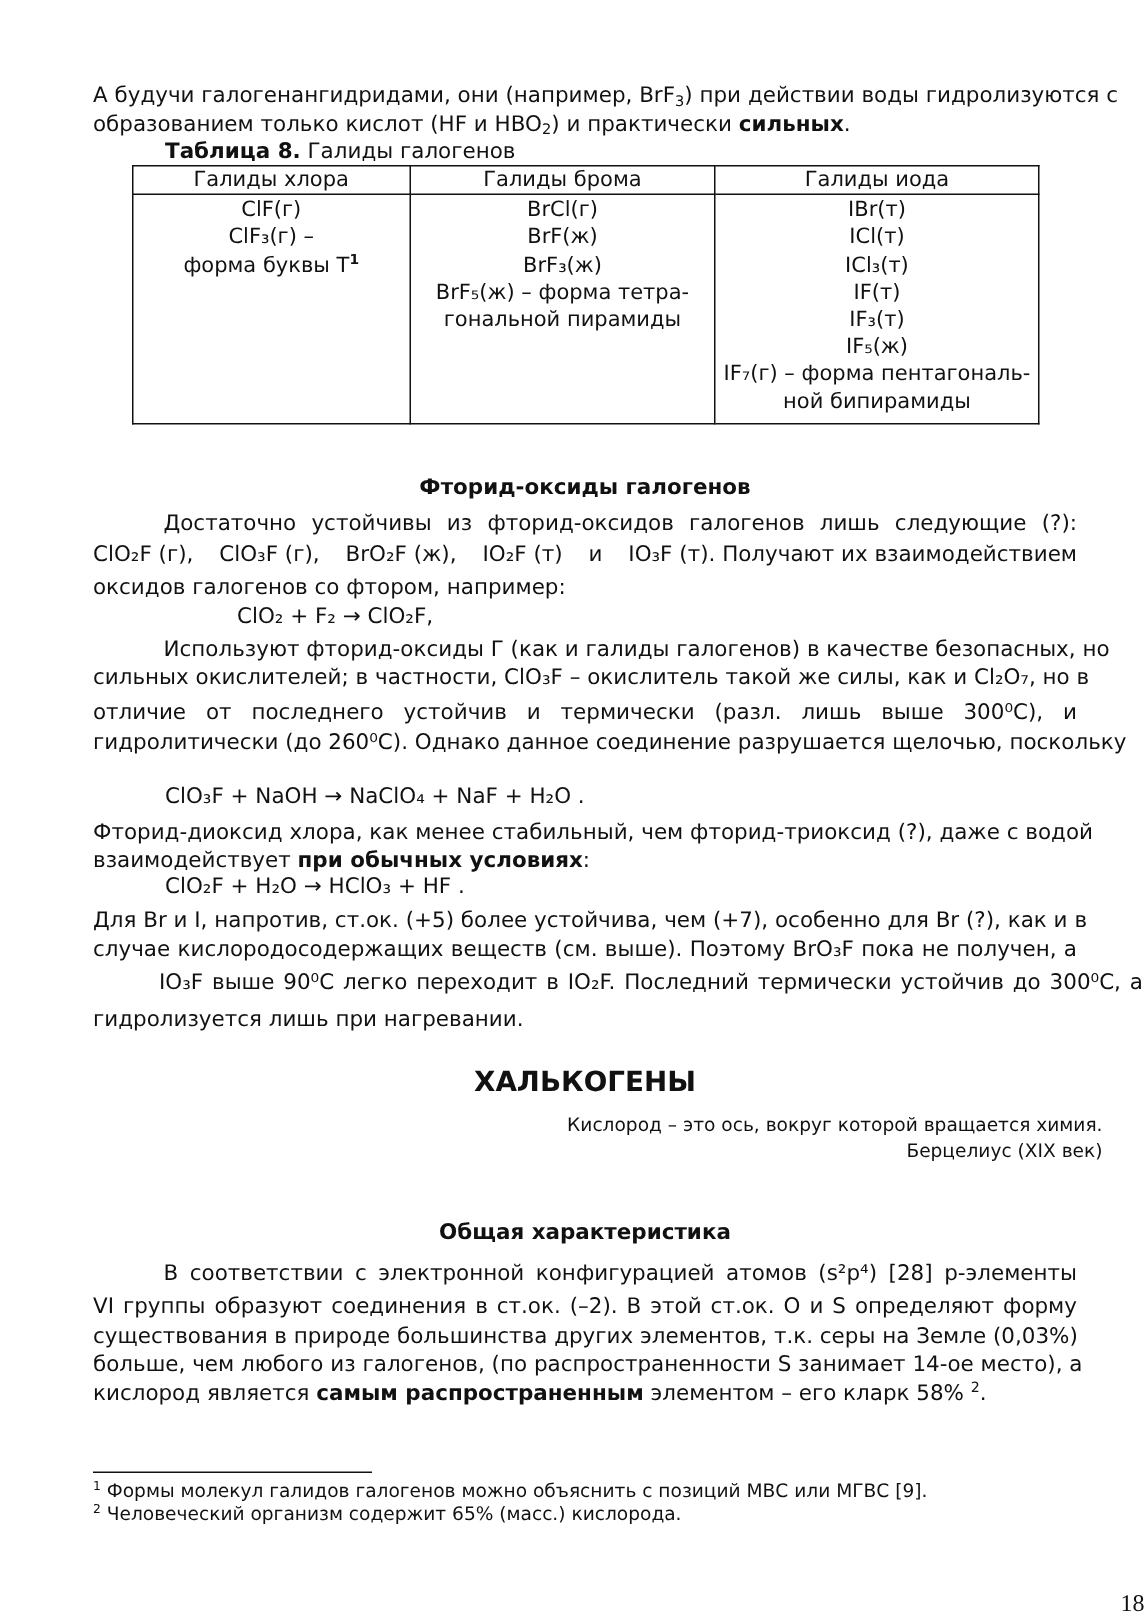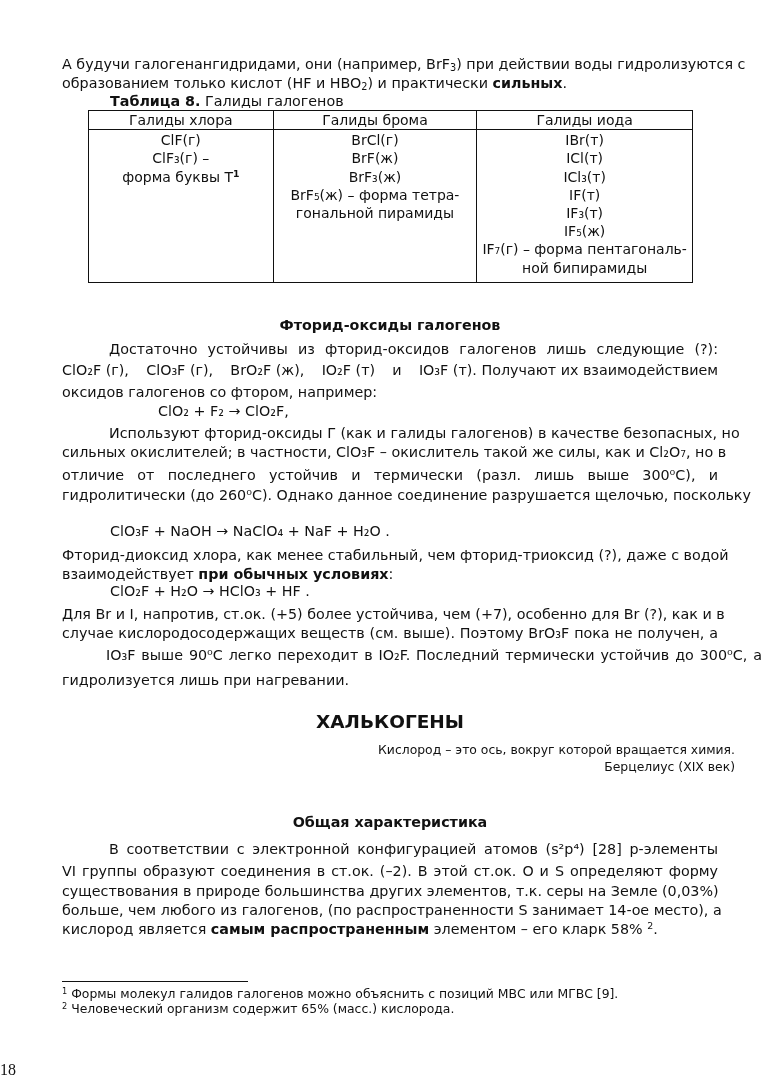--- a/index.html
+++ b/index.html
@@ -17,21 +17,21 @@
                   font-size: 14px; line-height: 18.2px; }
   table.halides th, table.halides td { border: 1.5px solid #111; text-align: center; vertical-align: top;
                   font-weight: normal; padding: 0 2px; }
   table.halides th { height: 18px; }
   table.halides td { height: 151px; padding-top: 1px; }
   .cell-line { display: block; }
   .center { position: absolute; left: 62px; width: 656px; text-align: center; }
   .right { position: absolute; left: 79px; width: 656px; text-align: right; }
   .fn-rule { position: absolute; left: 62px; top: 981px; width: 186px; border-top: 1.3px solid #111; }
   .fn { position: absolute; left: 62px; font-size: 12.4px; line-height: 16px; white-space: nowrap; }
-  .pagenum { position: absolute; left: 0; width: 763px; top: 1061px; text-align: left;
+  .pagenum { position: absolute; left: 0; width: 763px; top: 1061px; text-align: right;
              font-family: "Liberation Serif", serif; font-size: 16px; }
 </style>
 </head>
 <body>
 
 <div class="page">
 
   <div class="line just" style="top:55px;"><span>А будучи галогенангидридами, они (например, BrF</span><sub>3</sub><span>) при действии воды гидролизуются с</span></div>
   <div class="line" style="top:74px;"><span>образованием только кислот (HF и HBO</span><sub>2</sub><span>) и практически </span><b>сильных</b><span>.</span></div>
 

